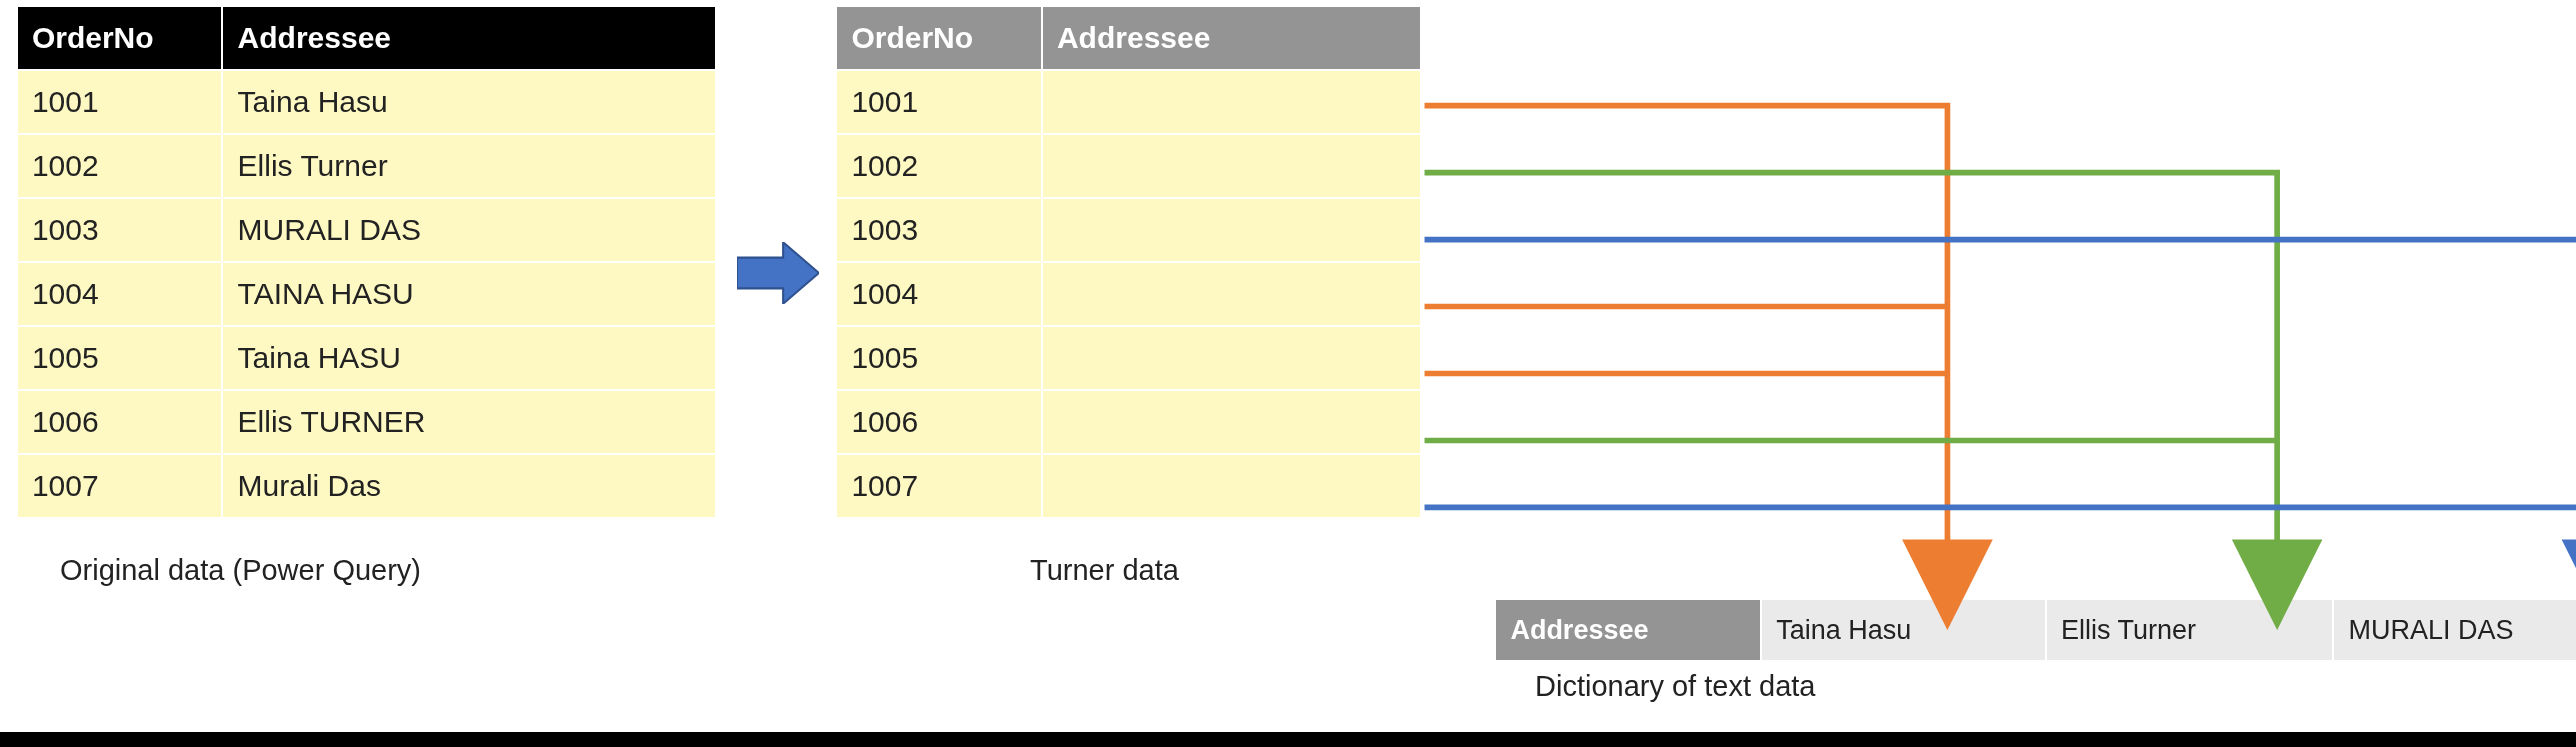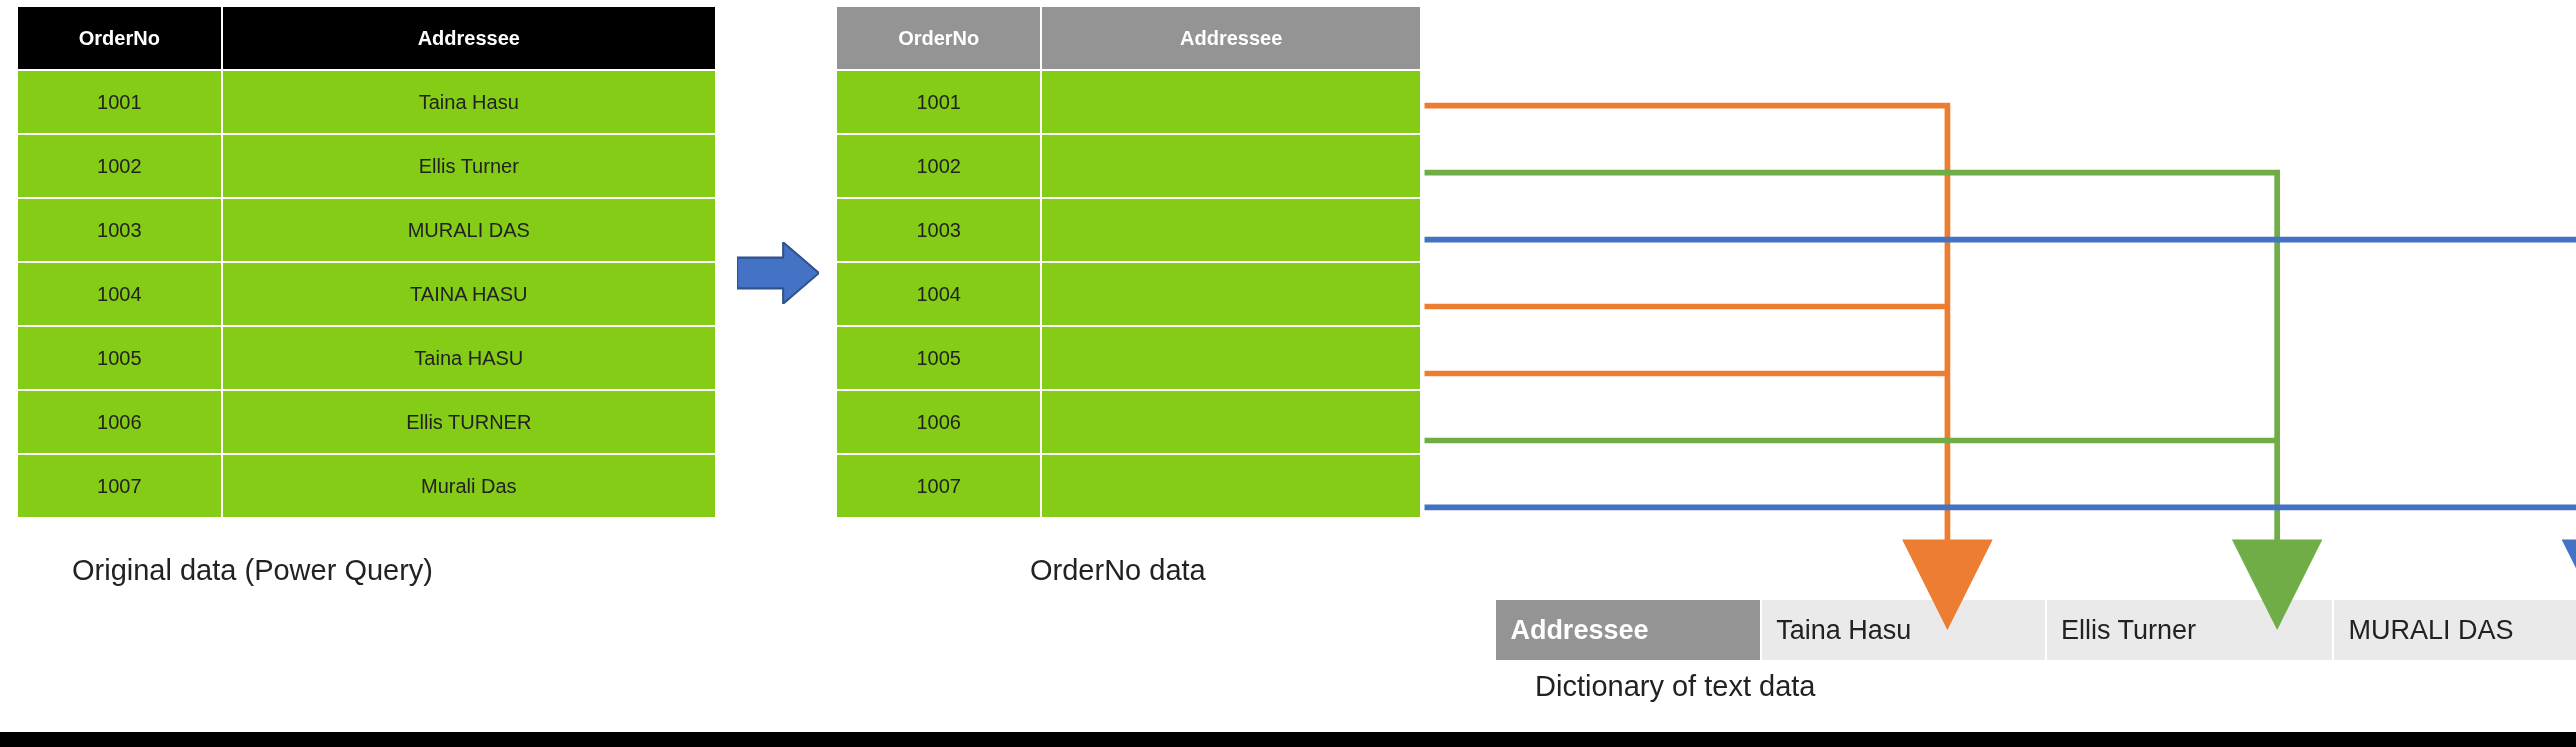--- a/index.html
+++ b/index.html
@@ -9,45 +9,45 @@
     width: 2626px;
     height: 747px;
     position: relative;
     overflow: hidden;
   }
   .tbl {
     position: absolute;
     border-collapse: collapse;
   }
   .tbl th, .tbl td {
-    text-align: center;
-    font-size: 20px;
+    text-align: left;
+    font-size: 30px;
     padding: 5.2px 14.4px;
     border: 2.1px solid #fff;
     height: 64px;
   }
   .tbl th { font-weight: 700; }
   .tbl-dark th { background: #000; color: #fff; }
   .tbl-grey th { background: #949494; color: #fff; }
-  .tbl td { background: #84cc16; color: #222; }
+  .tbl td { background: #fef9c3; color: #222; }
 
   #table-original { top: 5.2px; left: 15.5px; width: 701px; }
   #table-original th:nth-child(1), #table-original td:nth-child(1){ width: 206px; }
   #table-original th:nth-child(2), #table-original td:nth-child(2){ width: 495px; }
 
   #table-loaded { top: 5.2px; left: 835px; width: 587px; }
   #table-loaded th:nth-child(1), #table-loaded td:nth-child(1){ width: 206px; }
   #table-loaded th:nth-child(2), #table-loaded td:nth-child(2){ width: 381px; }
 
   .caption {
     position: absolute;
     font-size: 29px;
     color: #222;
   }
-  #cap-original { top: 554px; left: 72px; text-align: center; }
+  #cap-original { top: 554px; left: 60px; text-align: center; }
   #cap-loaded   { top: 554px; left: 1030px; }
   #cap-dict     { top: 670px; left: 1494px; margin-left: 41px; }
 
   
   #big-arrow {
     position: absolute;
     top: 242px; left: 737px;
     width: 82px; height: 62px;
   }
 
@@ -167,21 +167,21 @@
     <tr>
         <td>1006</td>
         <td></td>
       </tr>
     <tr>
         <td>1007</td>
         <td></td>
       </tr>
   </tbody>
 </table>
-<div id="cap-loaded" class="caption">OrderNo data</div>
+<div id="cap-loaded" class="caption">Turner data</div>
 
 <table id="dict">
   <tbody>
       <tr>
     <td class="dh">Addressee</td>
     <td class="dv dv1">Taina Hasu</td>
     <td class="dv dv2">Ellis Turner</td>
     <td class="dv dv3">MURALI DAS</td>
   </tr>
 </tbody>

